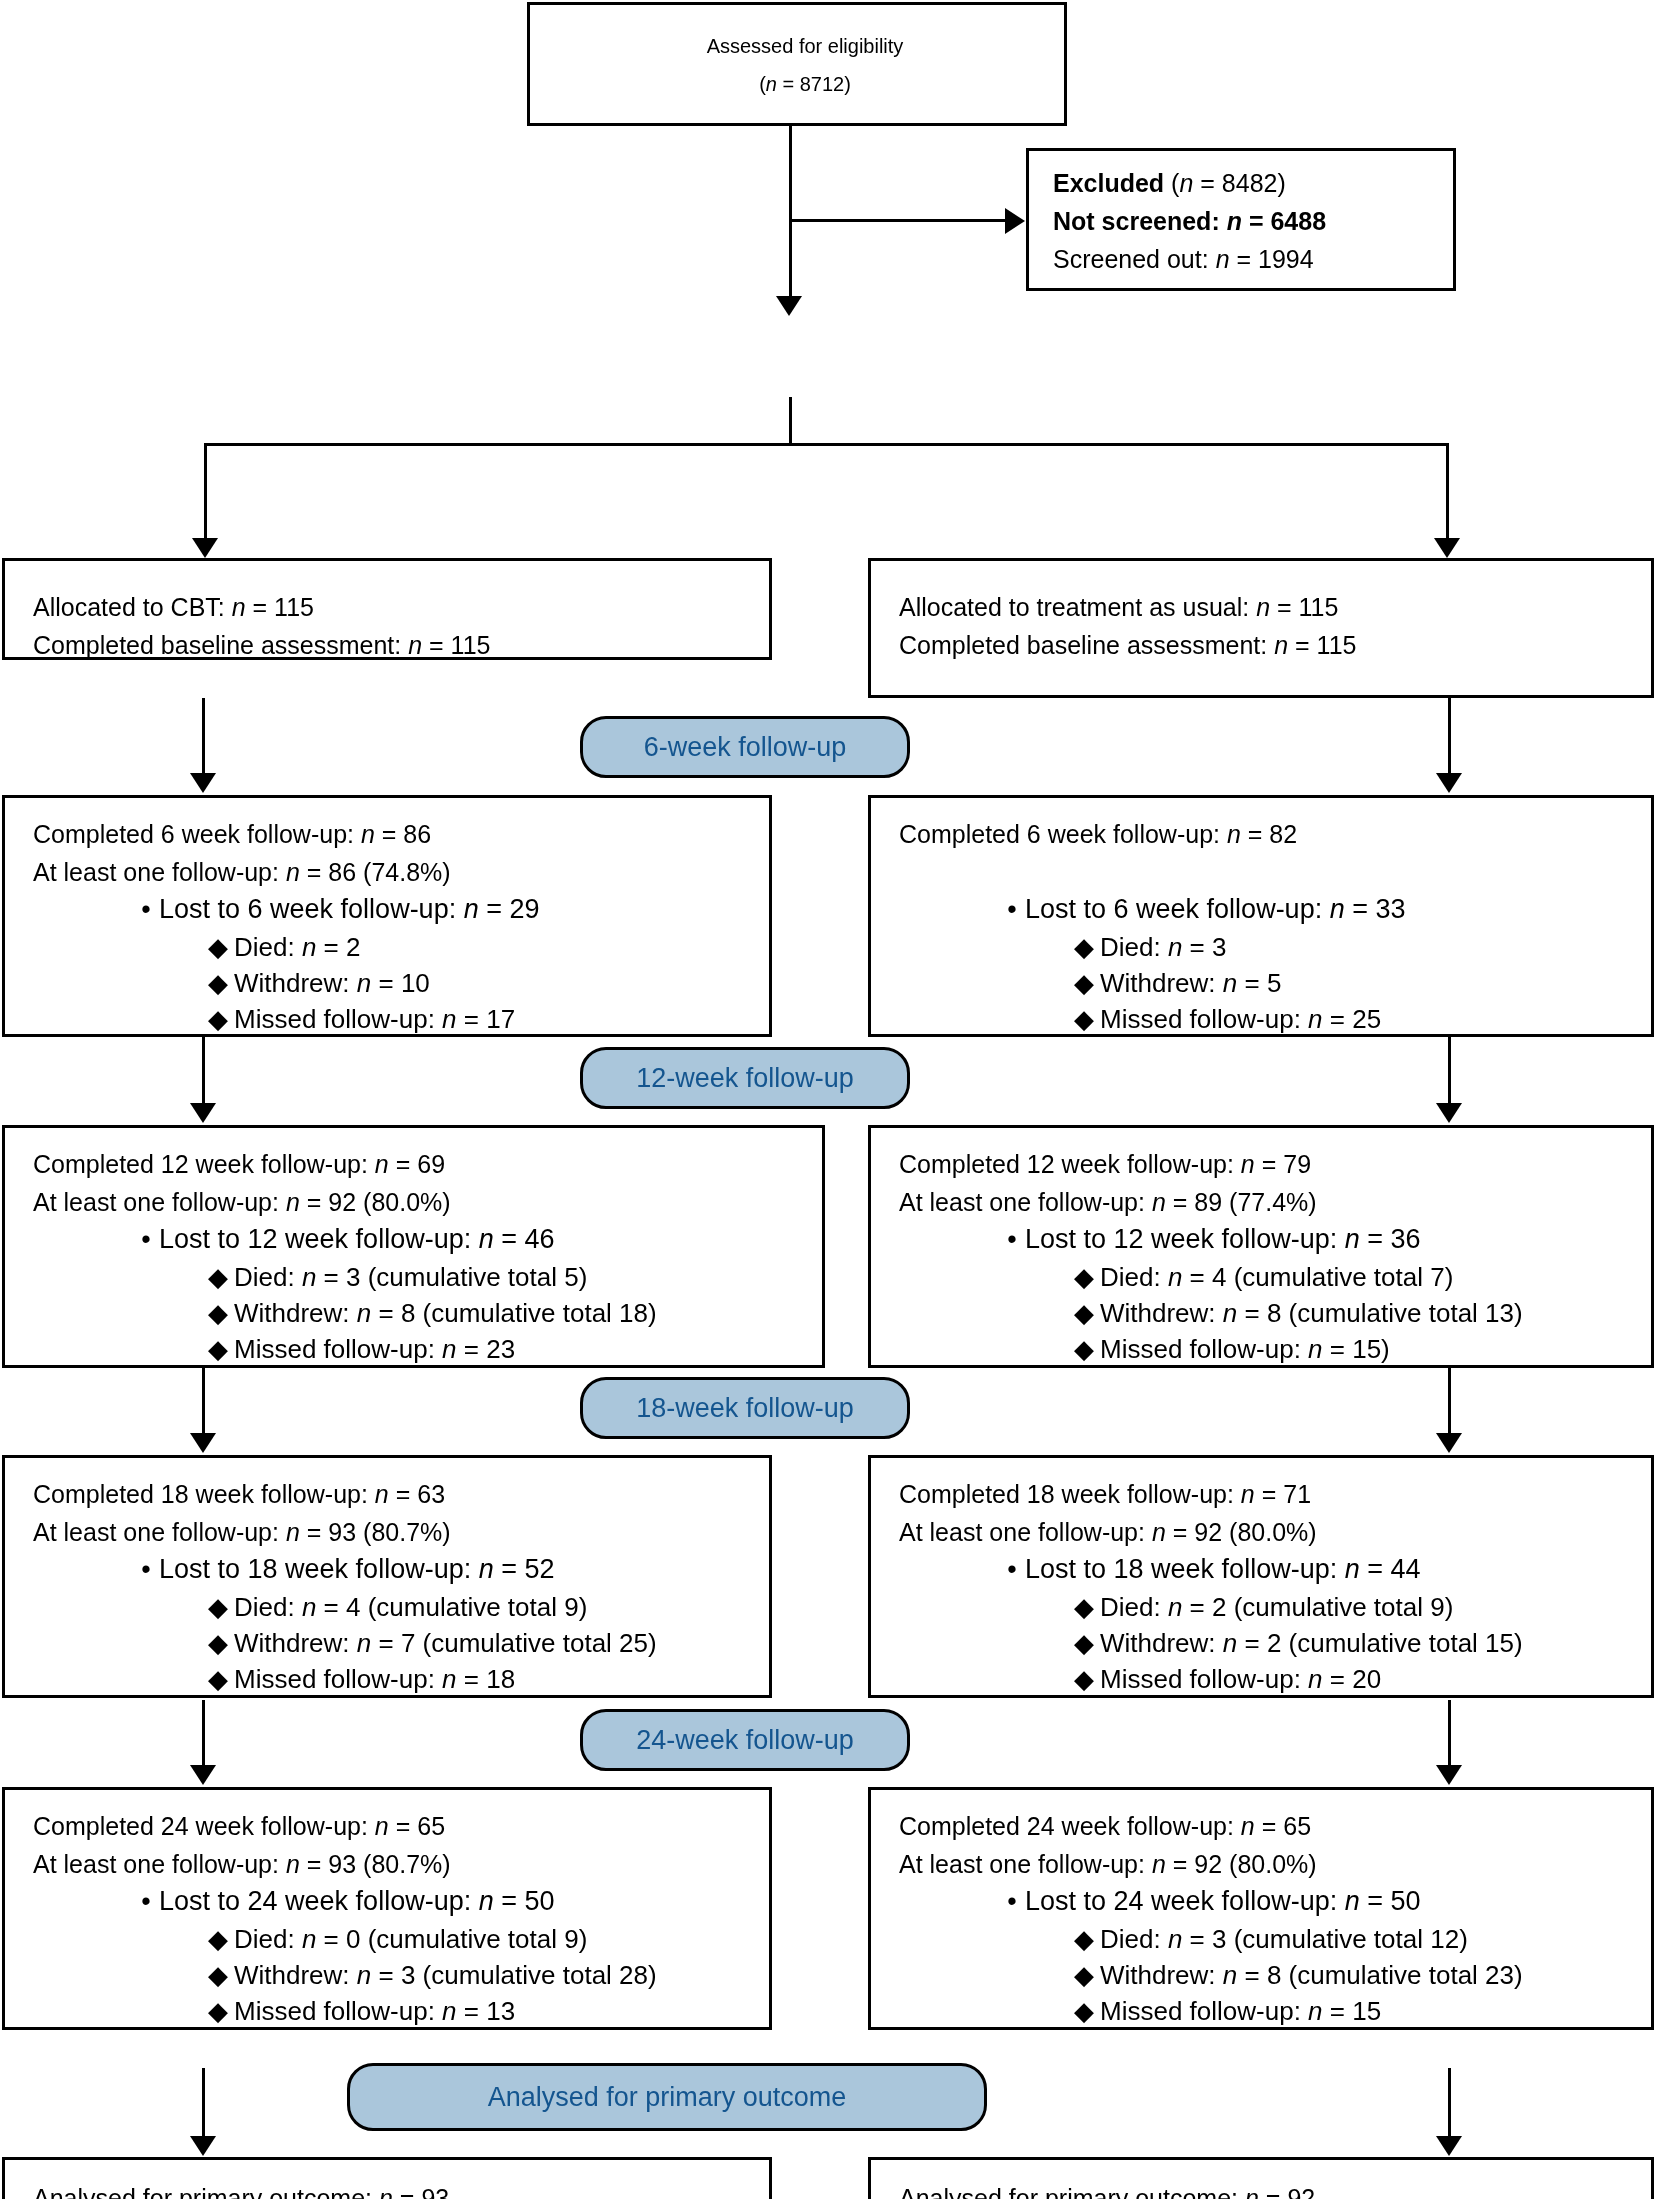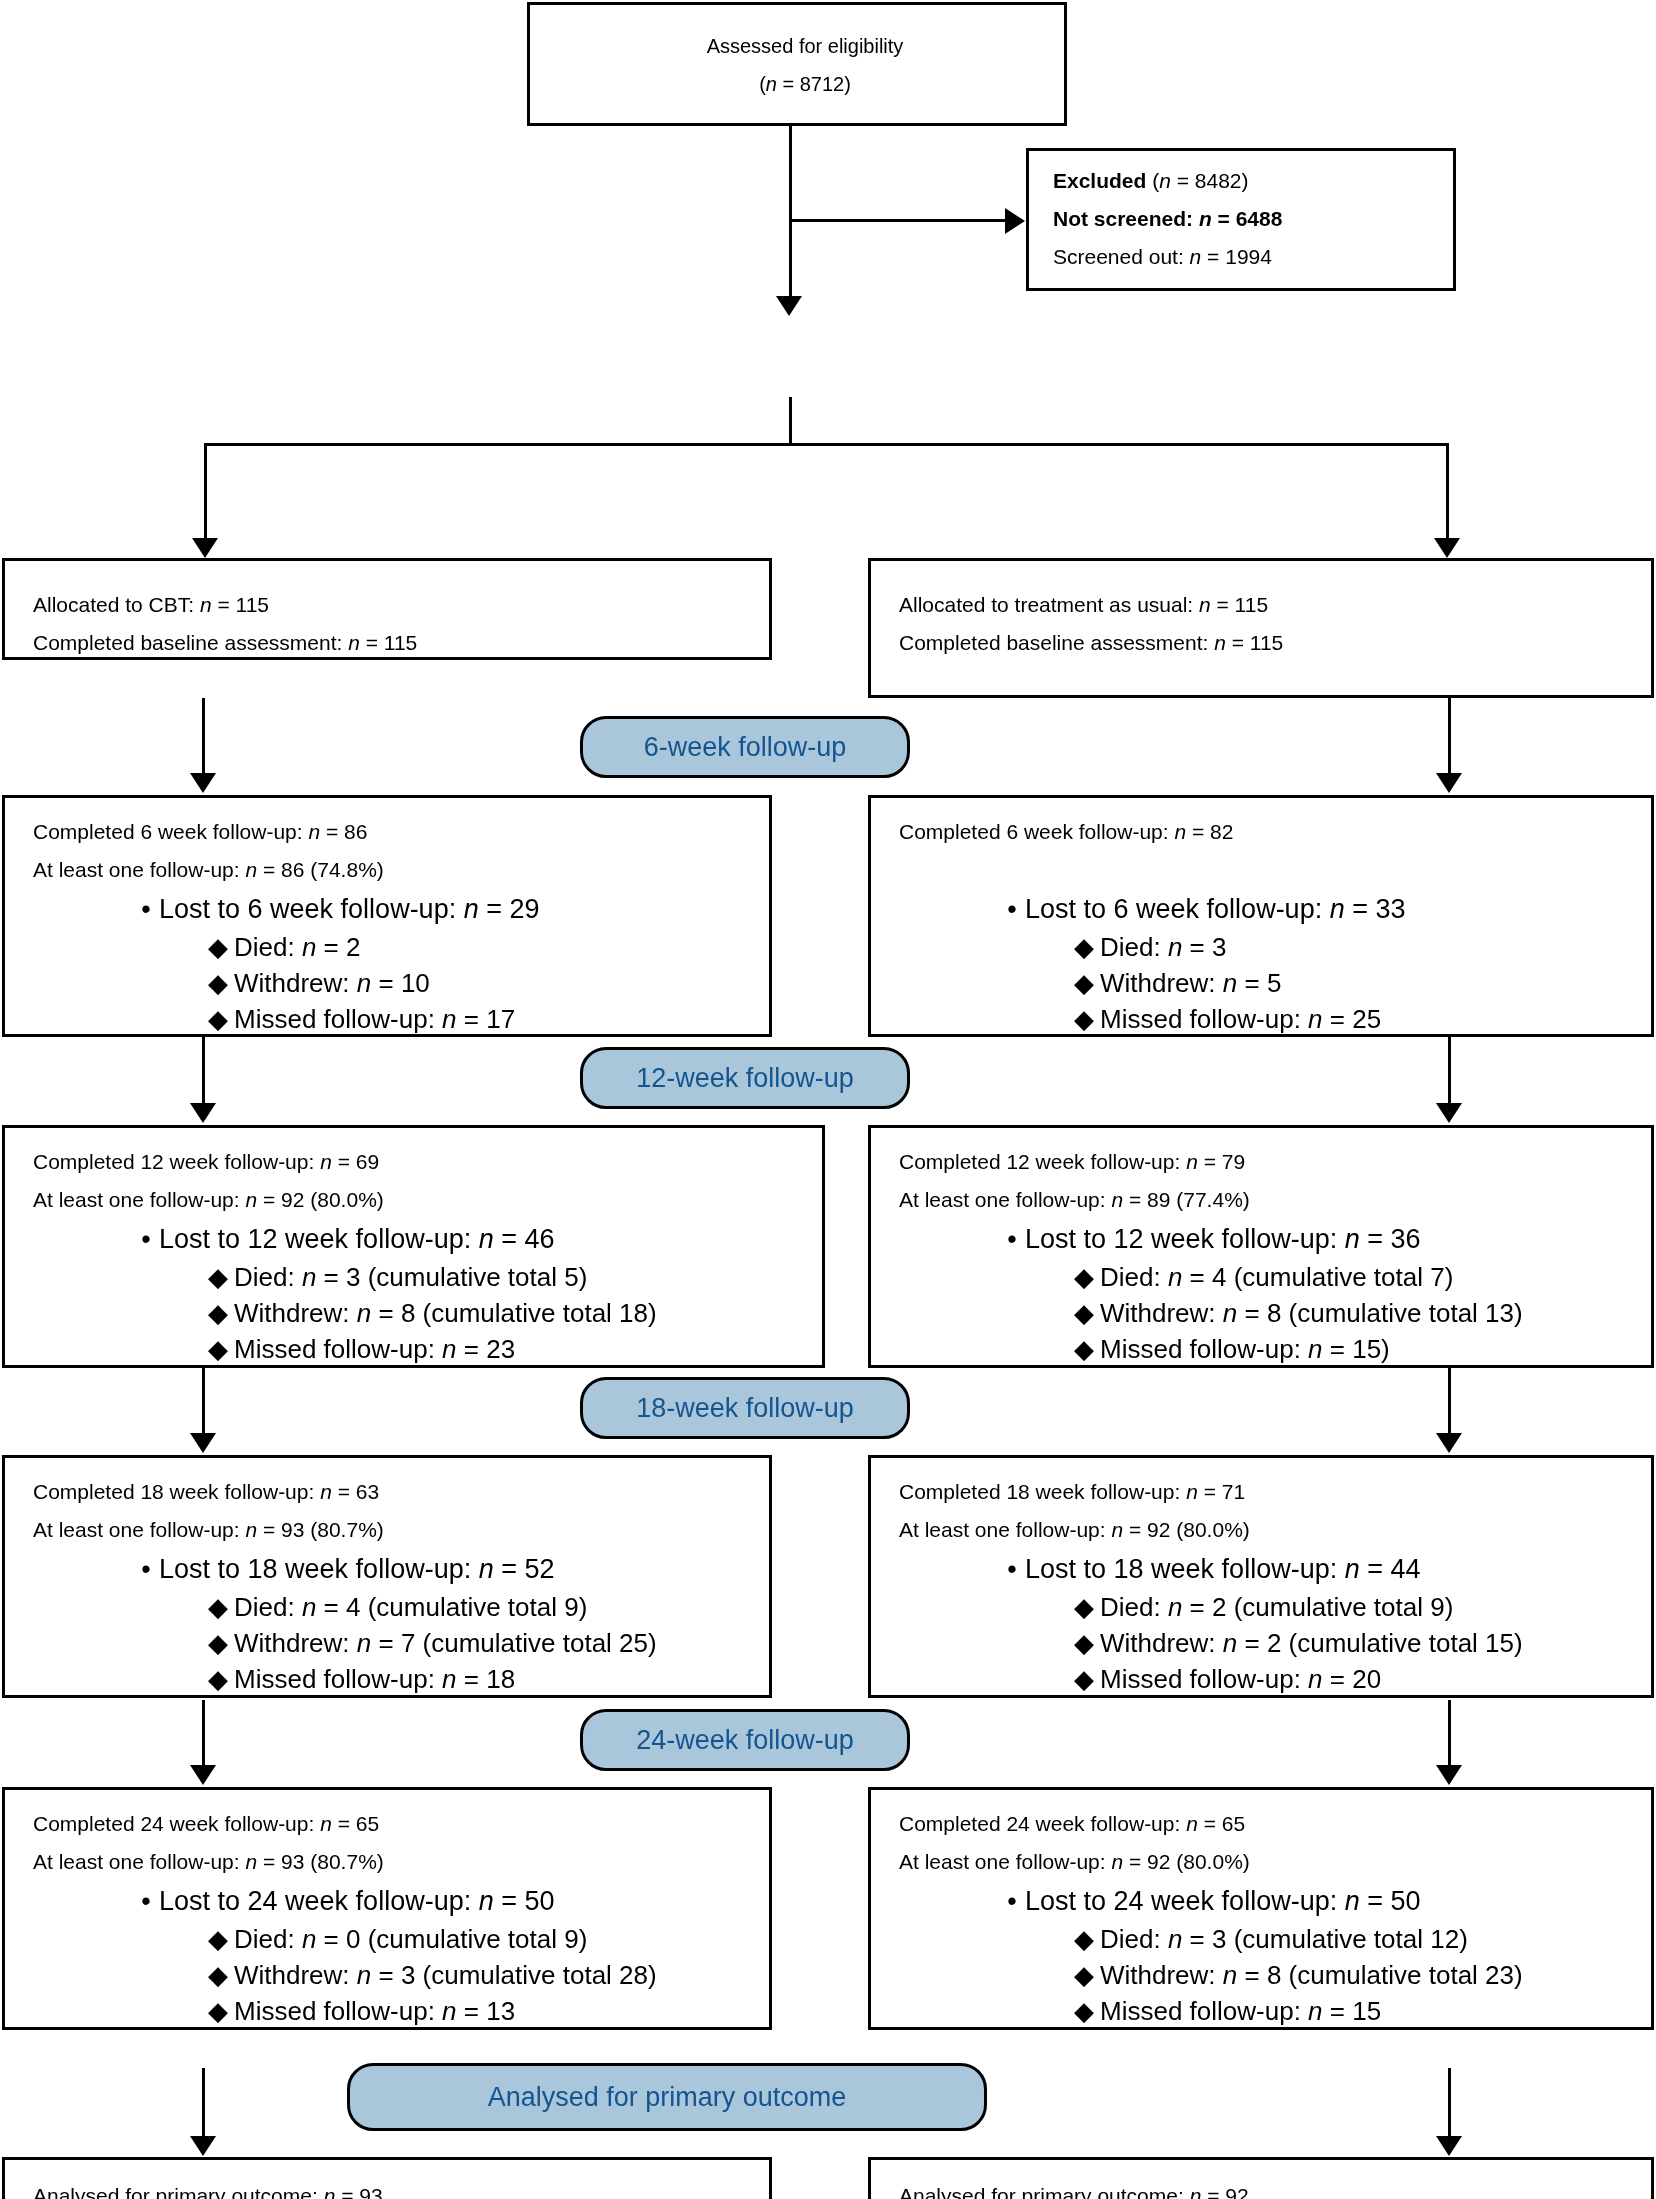--- a/index.html
+++ b/index.html
@@ -57,21 +57,21 @@
   
   .ctr{
     position:absolute;
     left:16px;right:0;
     text-align:center;
     font-size:20px;
     line-height:1.30;
   }
   .txt{
     position:absolute;
-    font-size:21px;
+    font-size:25px;
     line-height:1.34;
     white-space:nowrap;
   }
   i.v{ font-style:italic; }
 
   
   .l1{ position:absolute; font-size:27px; white-space:nowrap;text-align:center; }
   .l2{ position:absolute; font-size:26px; white-space:nowrap; }
   .bul{ display:inline-block; width:26px; }
 </style>

